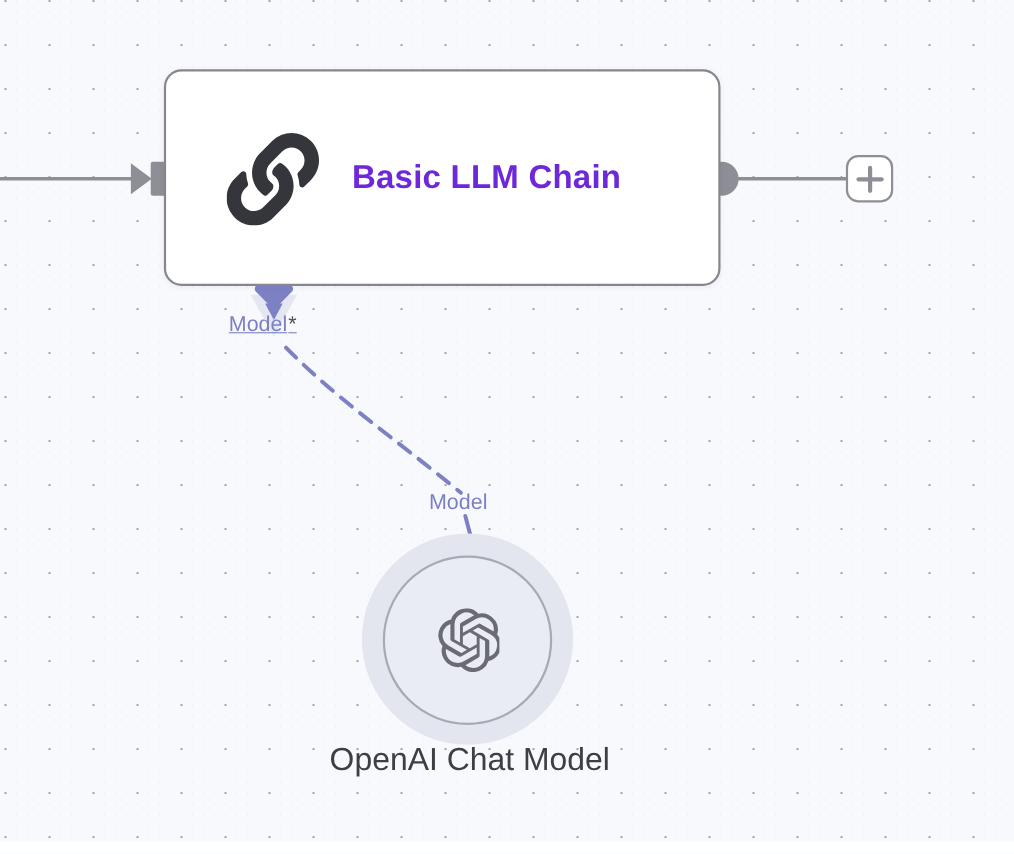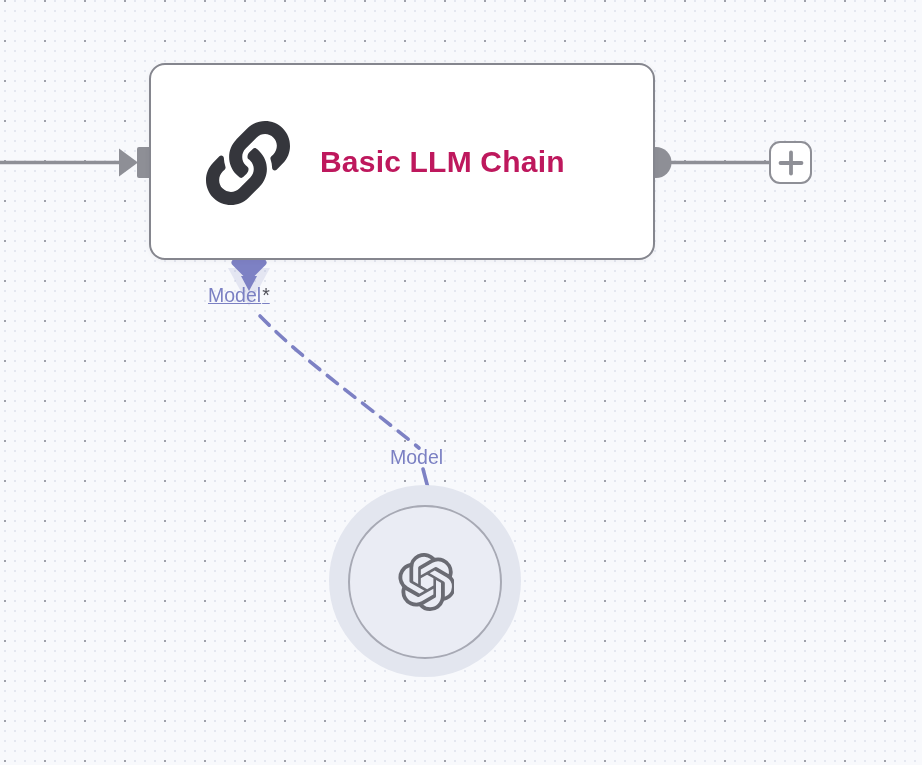--- a/index.html
+++ b/index.html
@@ -20,21 +20,21 @@
   .wires{position:absolute;left:0;top:0;width:922px;height:776px;}
   .node-box{
     position:absolute;left:149px;top:63px;width:506px;height:197px;
     background:#ffffff;border:2.6px solid #85868e;border-radius:16px;
     box-sizing:border-box;box-shadow:0 1px 5px rgba(60,60,80,0.06);
     cursor:pointer;
   }
   .chain-icon{position:absolute;left:55px;top:56px;width:84px;height:84px;}
   .node-title{
     position:absolute;left:169px;top:0;height:100%;display:flex;align-items:center;
-    font-size:30px;font-weight:600;color:#be185d;letter-spacing:0.2px;white-space:nowrap;
+    font-size:30px;font-weight:600;color:#6d28d9;letter-spacing:0.2px;white-space:nowrap;
   }
   .plus-btn{
     position:absolute;left:769px;top:141px;width:43px;height:43px;
     background:#ffffff;border:2.6px solid #8e8f96;border-radius:11px;
     box-sizing:border-box;padding:0;cursor:pointer;display:flex;align-items:center;justify-content:center;
   }
   .plus-btn svg{display:block;}
   .wire-label{
     position:absolute;font-size:19.5px;color:#7b80c3;line-height:1.2;white-space:nowrap;
   }
@@ -105,15 +105,16 @@
 
   <div class="openai-halo">
     <div class="openai-circle">
       <svg width="58" height="58" viewBox="0 0 24 24">
         <g transform="translate(0.86,0)">
           <path fill="#6a6b73" d="M22.2819 9.8211a5.9847 5.9847 0 0 0-.5157-4.9108 6.0462 6.0462 0 0 0-6.5098-2.9A6.0651 6.0651 0 0 0 4.9807 4.1818a5.9847 5.9847 0 0 0-3.9977 2.9 6.0462 6.0462 0 0 0 .7427 7.0966 5.98 5.98 0 0 0 .511 4.9107 6.051 6.051 0 0 0 6.5146 2.9001A5.9847 5.9847 0 0 0 13.2599 24a6.0557 6.0557 0 0 0 5.7718-4.2058 5.9894 5.9894 0 0 0 3.9977-2.9001 6.0557 6.0557 0 0 0-.7475-7.073zm-9.022 12.6081a4.4755 4.4755 0 0 1-2.8764-1.0408l.1419-.0804 4.7783-2.7582a.7948.7948 0 0 0 .3927-.6813v-6.7369l2.02 1.1686a.071.071 0 0 1 .038.052v5.5826a4.504 4.504 0 0 1-4.4945 4.4944zm-9.6607-4.1254a4.4708 4.4708 0 0 1-.5346-3.0137l.142.0852 4.783 2.7582a.7712.7712 0 0 0 .7806 0l5.8428-3.3685v2.3324a.0804.0804 0 0 1-.0332.0615L9.74 19.9502a4.4992 4.4992 0 0 1-6.1408-1.6464zM2.3408 7.8956a4.485 4.485 0 0 1 2.3655-1.9728V11.6a.7664.7664 0 0 0 .3879.6765l5.8144 3.3543-2.0201 1.1685a.0757.0757 0 0 1-.071 0l-4.8303-2.7865A4.504 4.504 0 0 1 2.3408 7.8956zm16.5963 3.8558L13.1038 8.364 15.1192 7.2a.0757.0757 0 0 1 .071 0l4.8303 2.7913a4.4944 4.4944 0 0 1-.6765 8.1042v-5.6772a.79.79 0 0 0-.407-.667zm2.0107-3.0231l-.142-.0852-4.7735-2.7818a.7759.7759 0 0 0-.7854 0L9.409 9.2297V6.8974a.0662.0662 0 0 1 .0284-.0615l4.8303-2.7866a4.4992 4.4992 0 0 1 6.6802 4.66zM8.3065 12.863l-2.02-1.1638a.0804.0804 0 0 1-.038-.0567V6.0742a4.4992 4.4992 0 0 1 7.3757-3.4537l-.142.0805L8.704 5.459a.7948.7948 0 0 0-.3927.6813zm1.0976-2.3654l2.602-1.4998 2.6069 1.4998v2.9994l-2.5974 1.4997-2.6067-1.4997z"></path>
         </g>
       </svg>
     </div>
   </div>
+  <div class="openai-label">OpenAI Chat Model</div>
 
   <div class="bottom-strip"></div>
 </div>
 
 </body></html>

